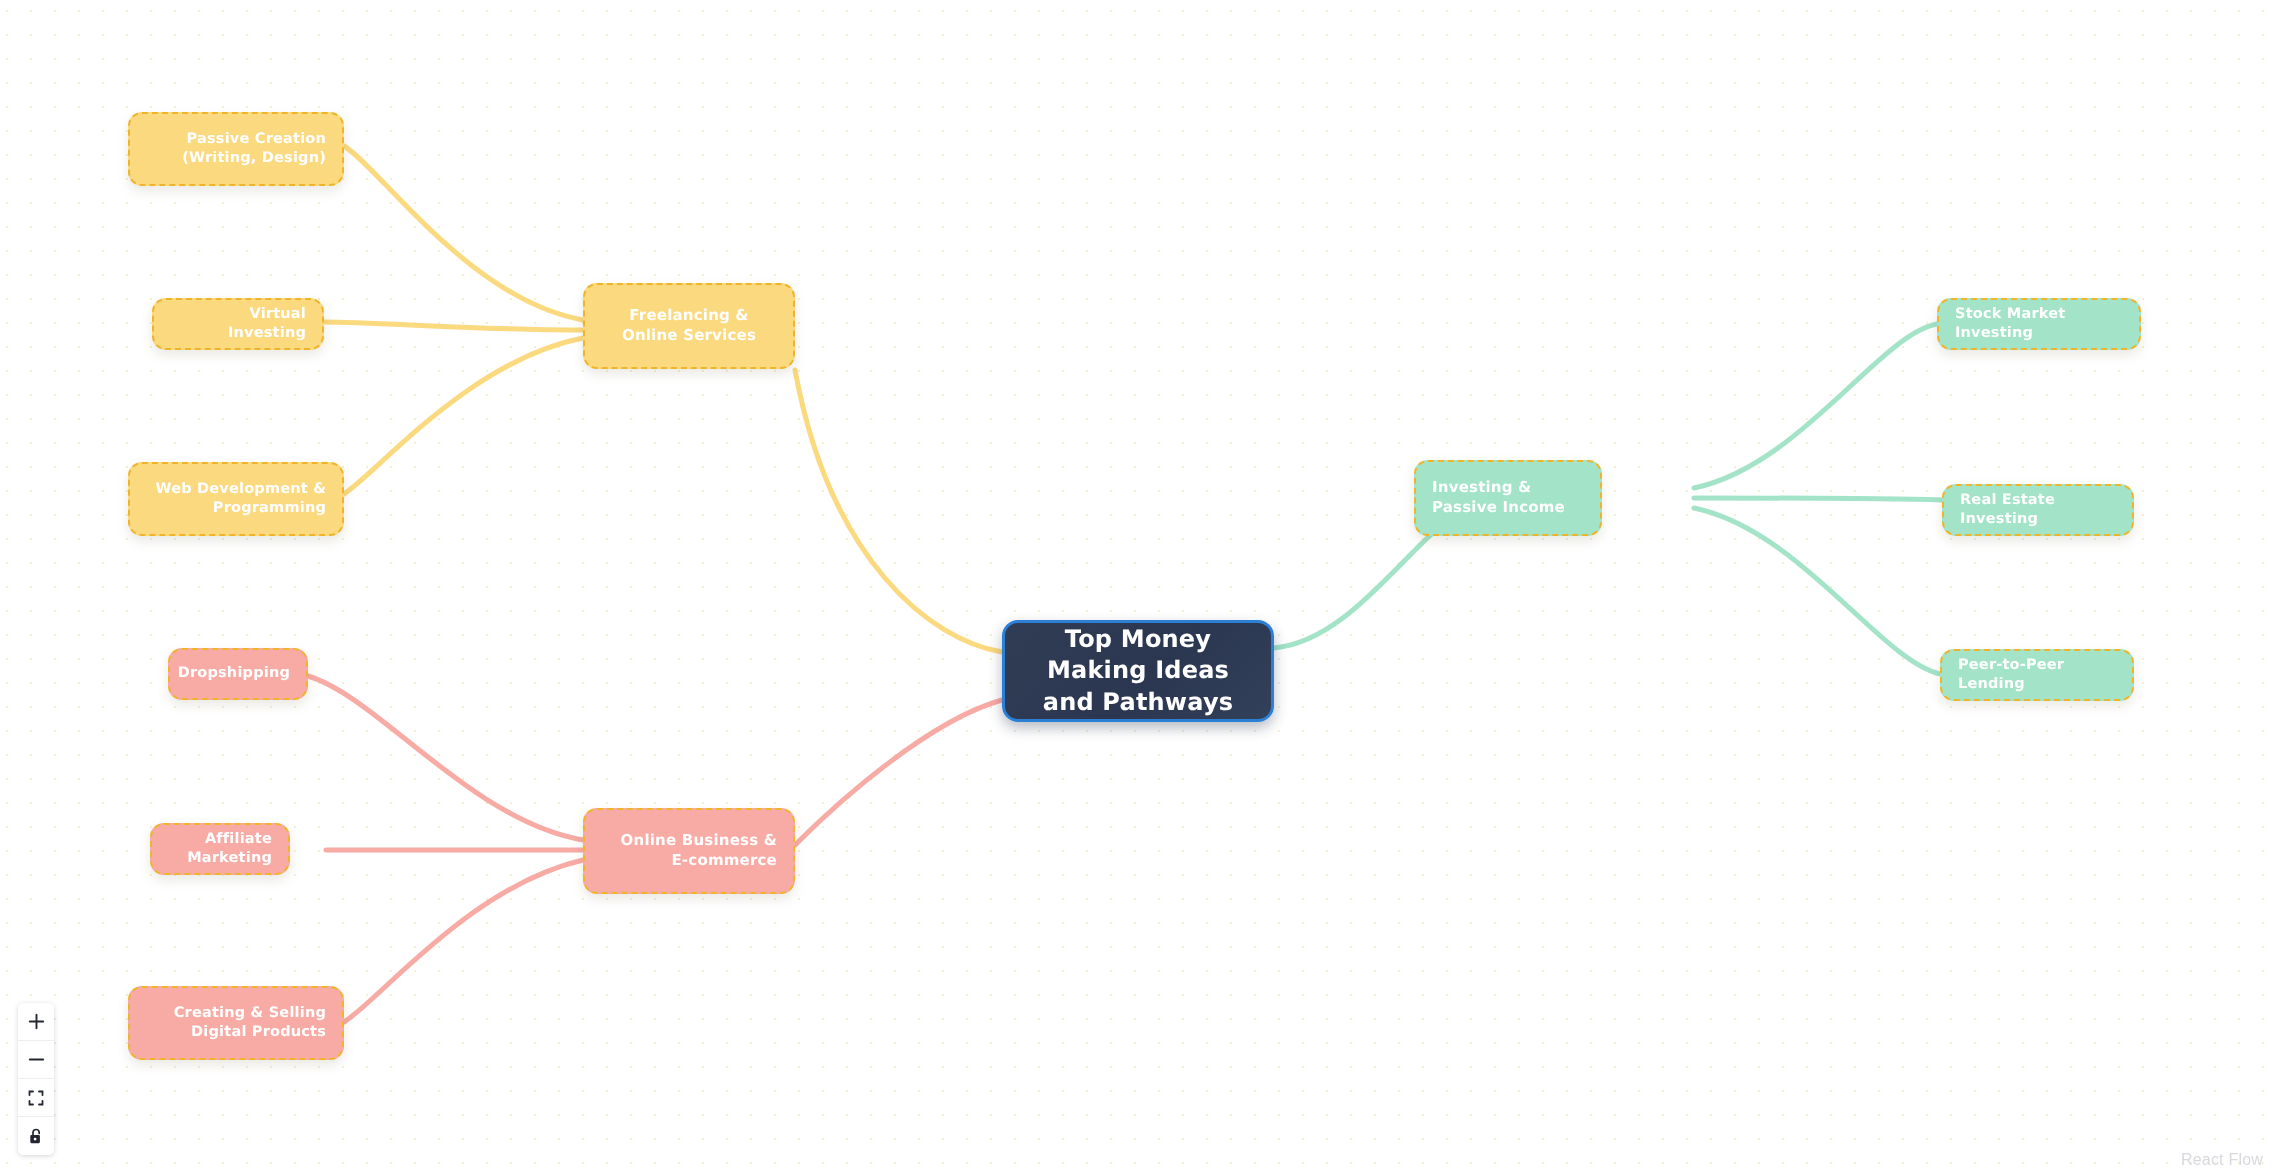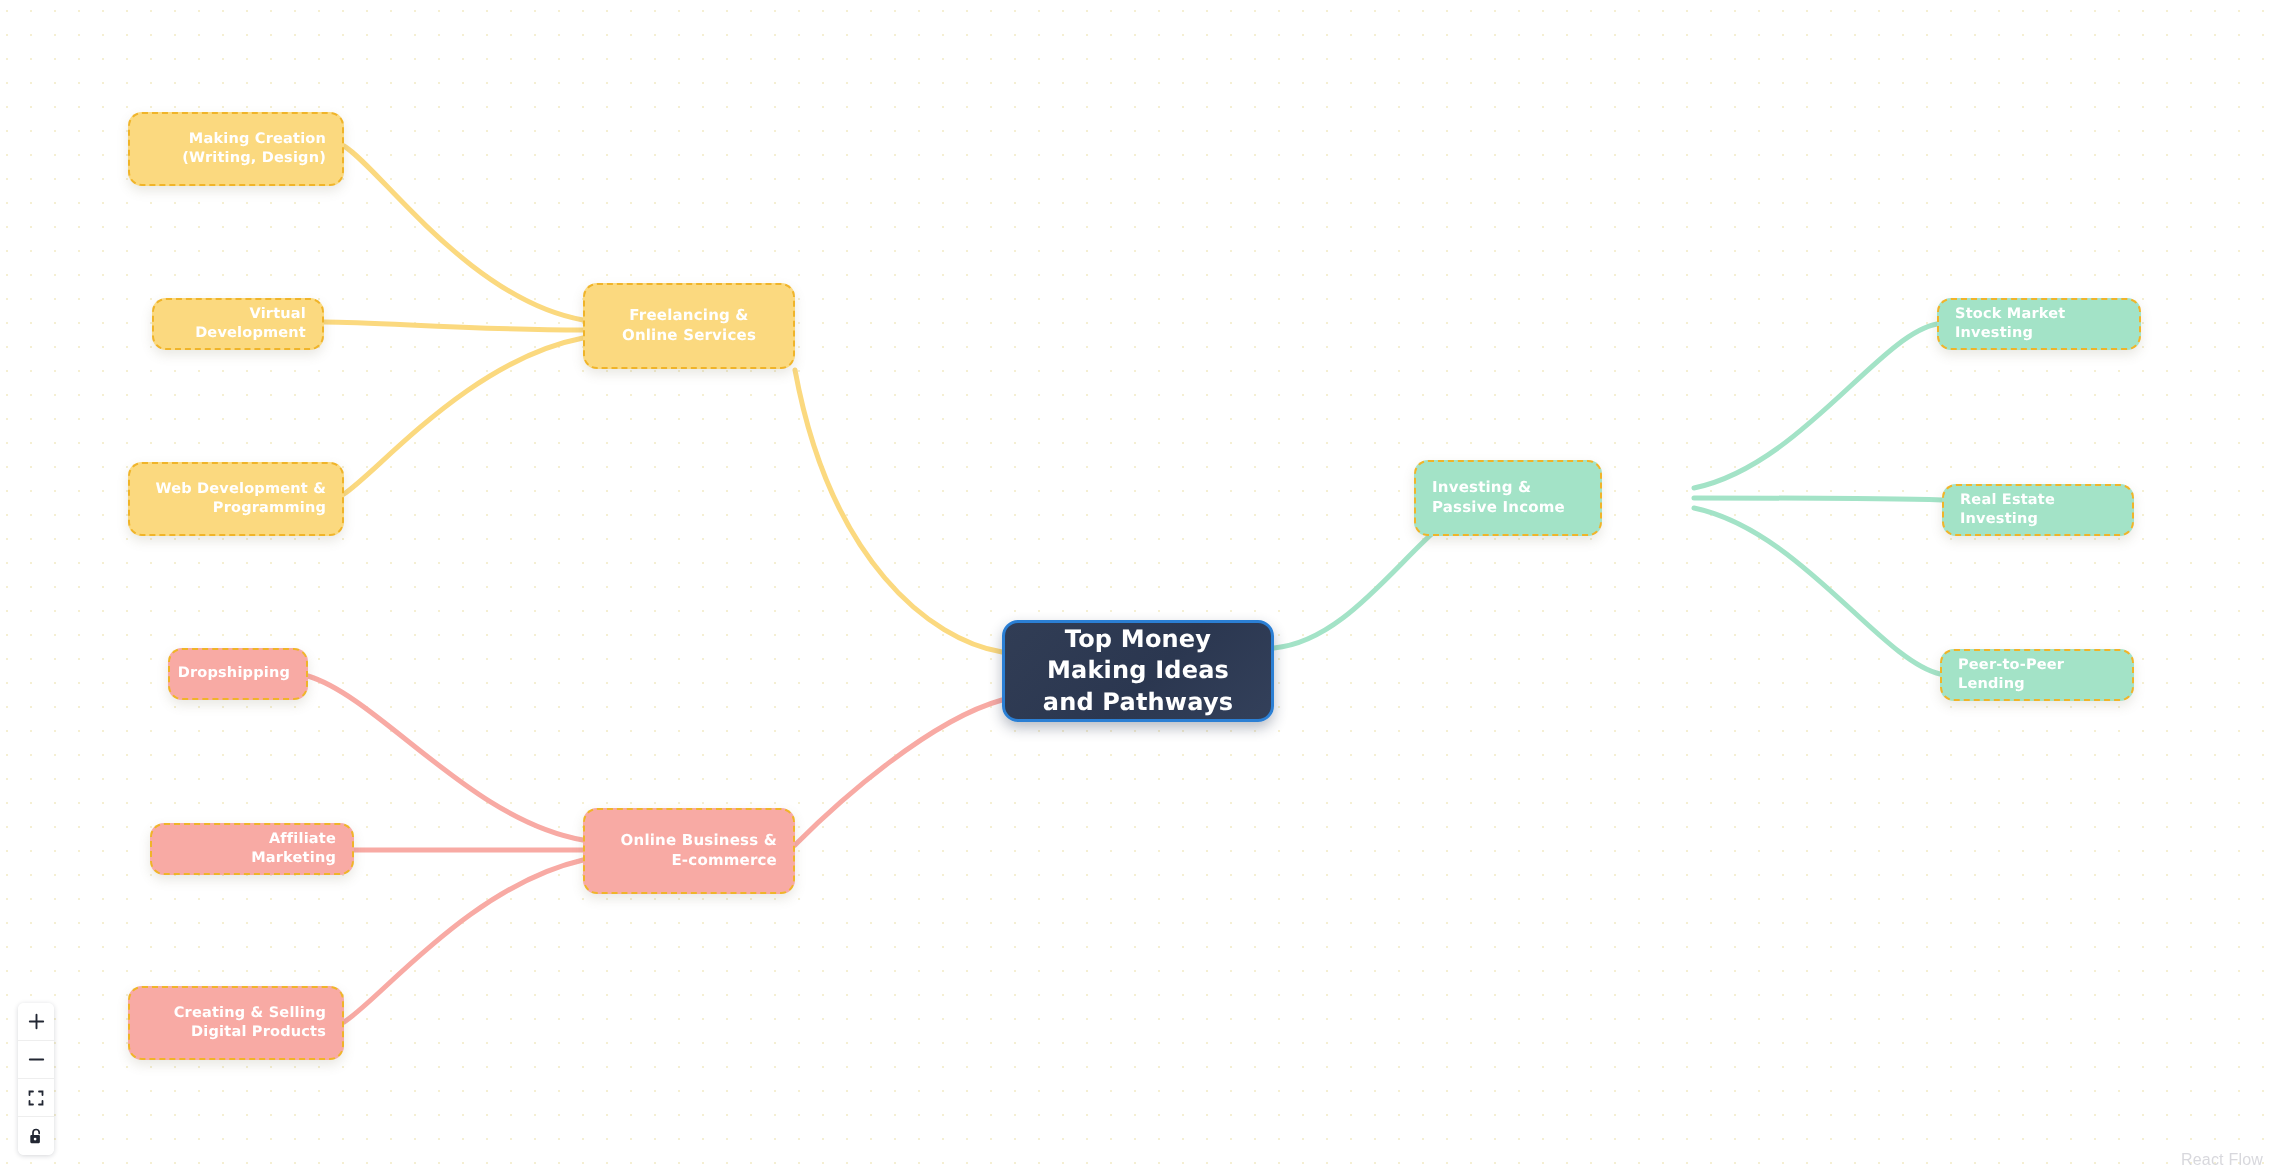--- a/index.html
+++ b/index.html
@@ -129,35 +129,35 @@
     </svg>
 
   <div id="nodes">
       <div class="node node-root" style="left: 1002px; top: 620px; width: 272px; height: 102px;">
         <span>Top Money Making Ideas and Pathways</span>
       </div>
       <div class="node node-branch theme-amber align-right" style="left: 583px; top: 283px; width: 212px; height: 86px; text-align: center;">
         <span>Freelancing &amp; Online Services</span>
       </div>
       <div class="node node-leaf theme-amber align-right" style="left: 128px; top: 112px; width: 216px; height: 74px;">
-        <span>Making Creation (Writing, Design)</span>
+        <span>Passive Creation (Writing, Design)</span>
       </div>
       <div class="node node-leaf theme-amber align-right" style="left: 152px; top: 298px; width: 172px; height: 52px;">
-        <span>Virtual Development</span>
+        <span>Virtual Investing</span>
       </div>
       <div class="node node-leaf theme-amber align-right" style="left: 128px; top: 462px; width: 216px; height: 74px;">
         <span>Web Development &amp; Programming</span>
       </div>
       <div class="node node-branch theme-rose align-right" style="left: 583px; top: 808px; width: 212px; height: 86px; padding-left: 24px;">
         <span>Online Business &amp; E-commerce</span>
       </div>
       <div class="node node-leaf theme-rose align-right" style="left: 168px; top: 648px; width: 140px; height: 52px;">
         <span>Dropshipping</span>
       </div>
-      <div class="node node-leaf theme-rose align-right" style="left: 150px; top: 823px; width: 204px; height: 52px; padding-left: 44px;">
+      <div class="node node-leaf theme-rose align-right" style="left: 150px; top: 823px; width: 140px; height: 52px; padding-left: 44px;">
         <span>Affiliate Marketing</span>
       </div>
       <div class="node node-leaf theme-rose align-right" style="left: 128px; top: 986px; width: 216px; height: 74px;">
         <span>Creating &amp; Selling Digital Products</span>
       </div>
       <div class="node node-branch theme-mint align-left" style="left: 1414px; top: 460px; width: 188px; height: 76px;">
         <span>Investing &amp; Passive Income</span>
       </div>
       <div class="node node-leaf theme-mint align-left" style="left: 1937px; top: 298px; width: 204px; height: 52px;">
         <span>Stock Market Investing</span>

